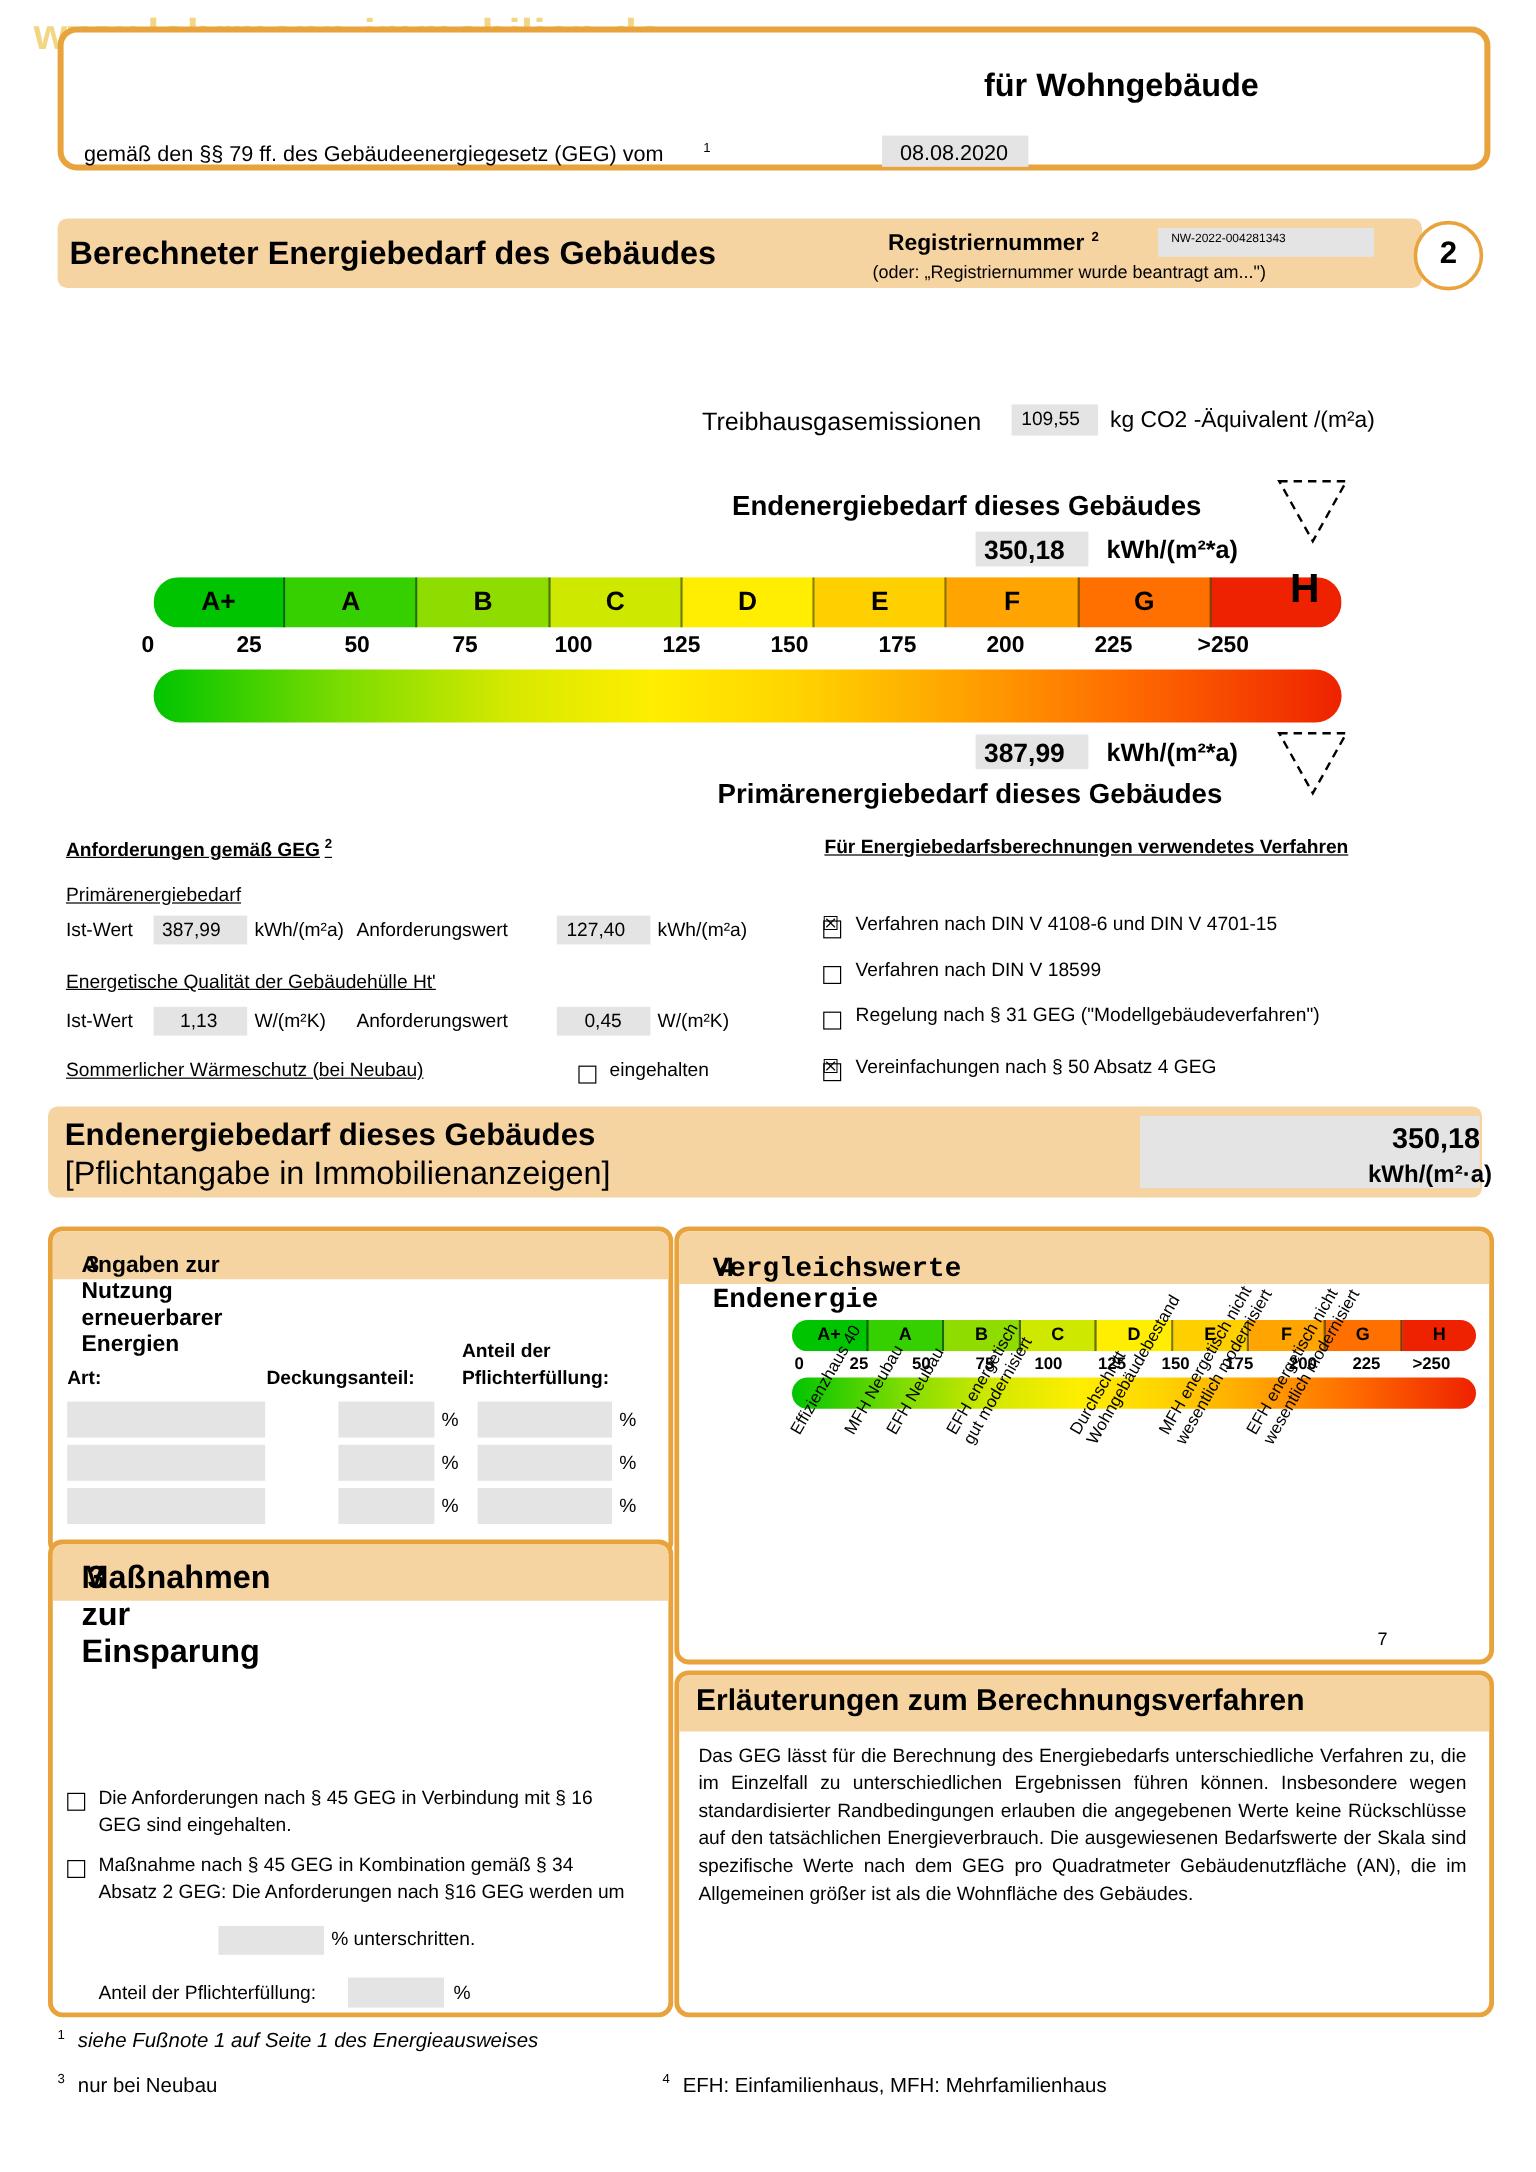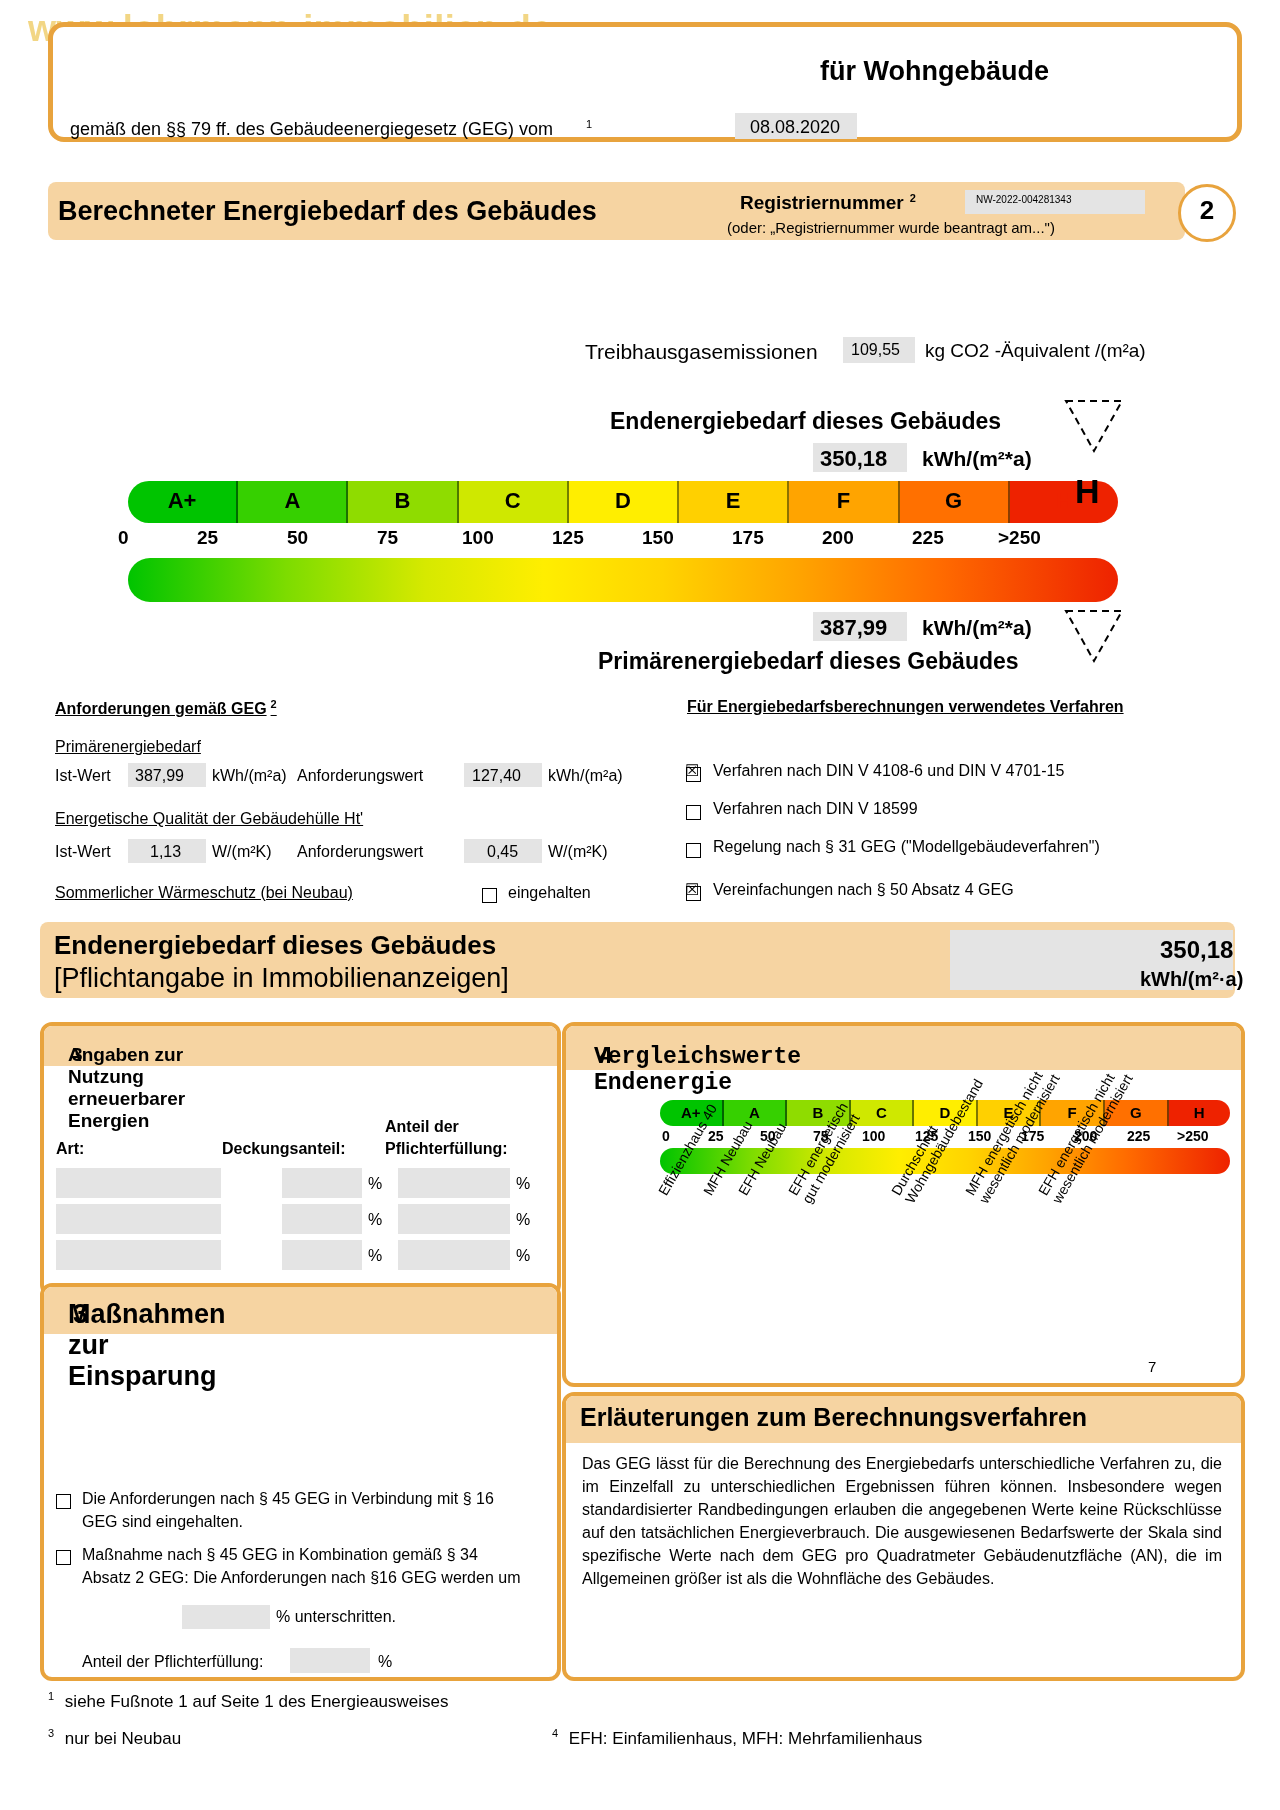--- a/index.html
+++ b/index.html
@@ -377,21 +377,21 @@
 
   <div class="br2">
     <div class="hd">
       <span>Erläuterungen zum Berechnungsverfahren</span>
     </div>
     <p>Das GEG lässt für die Berechnung des Energiebedarfs unterschiedliche Verfahren zu, die im Einzelfall zu unterschiedlichen Ergebnissen führen können. Insbesondere wegen standardisierter Randbedingungen erlauben die angegebenen Werte keine Rückschlüsse auf den tatsächlichen Energieverbrauch. Die ausgewiesenen Bedarfswerte der Skala sind spezifische Werte nach dem GEG pro Quadratmeter Gebäudenutzfläche (AN), die im Allgemeinen größer ist als die Wohnfläche des Gebäudes.</p>
   </div>
 
   <div class="fn" style="left:48px;top:1690px;">
     <span class="fnsup">1</span>
-    <span style="margin-left:6px;">siehe Fußnote 1 auf Seite 1 des Energieausweises</span>
+    <span style="margin-left:6px;font-style:italic;">siehe Fußnote 1 auf Seite 1 des Energieausweises</span>
   </div>
   <div class="fn" style="left:48px;top:1727px;">
     <span class="fnsup">3</span>
     <span style="margin-left:6px;">nur bei Neubau</span>
   </div>
   <div class="fn" style="left:552px;top:1727px;">
     <span class="fnsup">4</span>
     <span style="margin-left:6px;">EFH: Einfamilienhaus, MFH: Mehrfamilienhaus</span>
   </div>
 

